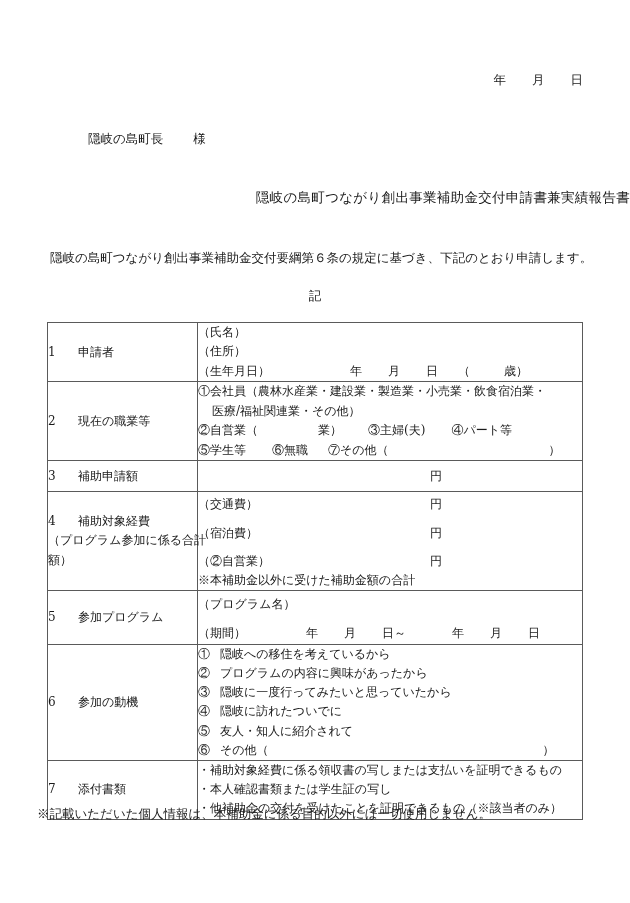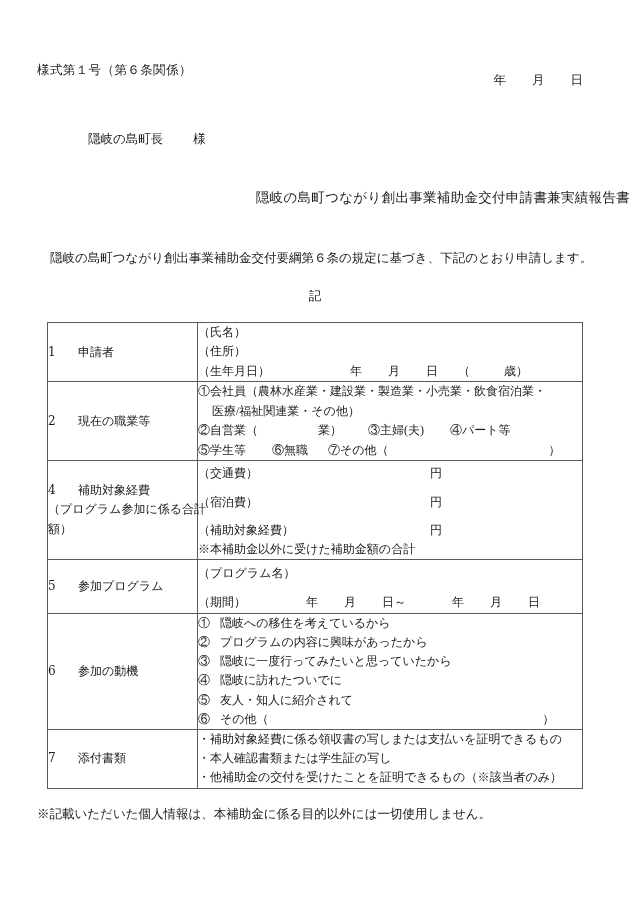--- a/index.html
+++ b/index.html
@@ -101,21 +101,20 @@
     padding: 6px 4px 6px 8px;
     line-height: 1.55;
   }
   td.label .num {
     display: inline-block;
     width: 30px;
   }
   td.content {
     padding: 5px 6px 5px 8px;
     line-height: 1.55;
-    font-family: Liberation Serif, serif;
   }
   .line {
     white-space: nowrap;
     line-height: 1.62;
   }
   .indent {
     padding-left: 14px;
   }
   .sp20 { display:inline-block; width:20px; }
   .sp26 { display:inline-block; width:26px; }
@@ -155,21 +154,20 @@
     top: 806px;
     font-size: 12.5px;
     white-space: nowrap;
   }
 </style>
 </head>
 <body>
 
 <div class="page">
 
-  <div class="form-no">様式第１号（第６条関係）</div>
 
   <div class="date-line">
     <span>年</span><span class="gap"></span><span>月</span><span class="gap"></span><span>日</span>
   </div>
 
   <div class="addressee">
     <span>隠岐の島町長</span><span class="sep"></span><span>様</span>
   </div>
 
   <div class="doc-title">隠岐の島町つながり創出事業補助金交付申請書兼実績報告書</div>
@@ -207,36 +205,46 @@
           <div class="line indent">医療/福祉関連業・その他）</div>
           <div class="line">
             <span>②自営業（</span><span class="sp60"></span><span>業）</span><span class="sp26"></span><span>③主婦(夫)</span><span class="sp26"></span><span>④パート等</span>
           </div>
           <div class="line">
             <span>⑤学生等</span><span class="sp26"></span><span>⑥無職</span><span class="sp20"></span><span>⑦その他（</span><span class="sp80"></span><span class="sp80"></span><span>）</span>
           </div>
         </td>
       </tr>
 
+      <tr>
+        <td class="label">
+          <span class="num">3</span><span>補助申請額</span>
+        </td>
+        <td class="content">
+          <div class="line yen-row" style="height:30px;line-height:30px;">
+            <span class="yen" style="line-height:30px;">円</span>
+          </div>
+        </td>
+      </tr>
 
       <tr>
         <td class="label">
           <div class="line"><span class="num">4</span><span>補助対象経費</span></div>
           <div class="line">（プログラム参加に係る合計</div>
           <div class="line">額）</div>
         </td>
         <td class="content">
           <div class="line yen-row" style="margin:3px 0 9px 0;">
             <span>（交通費）</span><span class="yen">円</span>
           </div>
           <div class="line yen-row" style="margin:0 0 9px 0;">
             <span>（宿泊費）</span><span class="yen">円</span>
           </div>
           <div class="line yen-row">
-            <span>（補助対象経費）</span><span class="yen">円</span>
+            <span>（②自営業）</span><span class="yen">円</span>
           </div>
           <div class="note-right">※本補助金以外に受けた補助金額の合計</div>
         </td>
       </tr>
 
       <tr>
         <td class="label">
           <span class="num">5</span><span>参加プログラム</span>
         </td>
         <td class="content">

